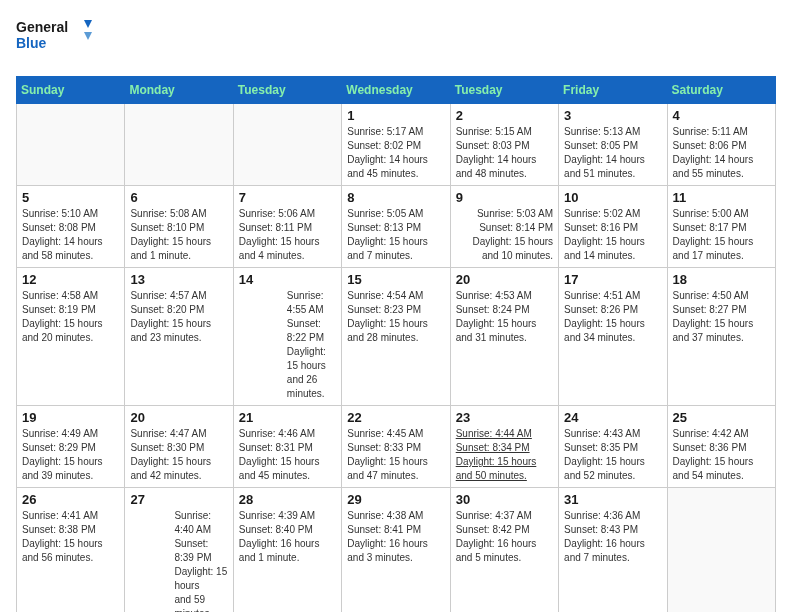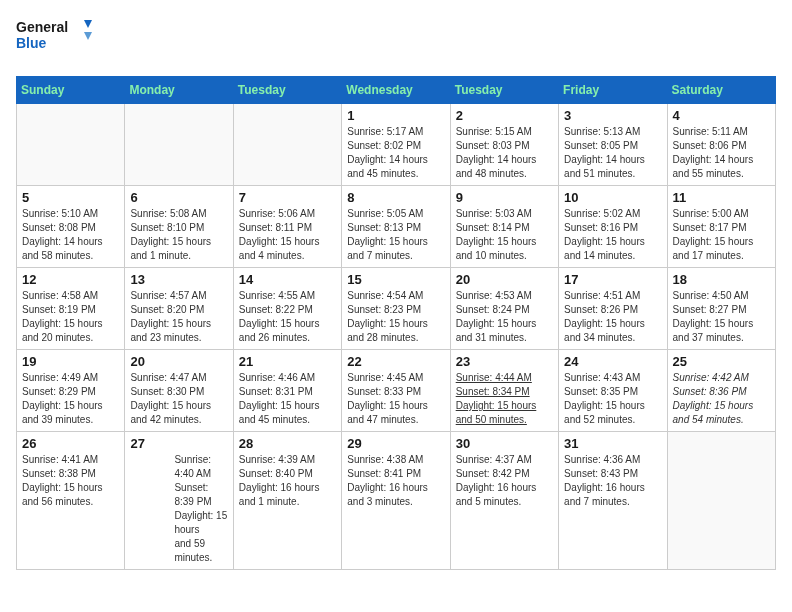--- a/index.html
+++ b/index.html
@@ -156,21 +156,21 @@
         </td>
         <td>
           <span class="day-number">8</span>
           <div class="day-info" style="white-space: pre-line;">Sunrise: 5:05 AM
 Sunset: 8:13 PM
 Daylight: 15 hours
 and 7 minutes.</div>
         </td>
         <td>
           <span class="day-number">9</span>
-          <div class="day-info" style="white-space: pre-line;">Sunrise: 5:03 AM
+          <div class="day-info" style="white-space: pre-line; text-align: right;">Sunrise: 5:03 AM
 Sunset: 8:14 PM
 Daylight: 15 hours
 and 10 minutes.</div>
         </td>
         <td>
           <span class="day-number">10</span>
           <div class="day-info" style="white-space: pre-line;">Sunrise: 5:02 AM
 Sunset: 8:16 PM
 Daylight: 15 hours
 and 14 minutes.</div>
@@ -193,21 +193,21 @@
         </td>
         <td>
           <span class="day-number">13</span>
           <div class="day-info" style="white-space: pre-line;">Sunrise: 4:57 AM
 Sunset: 8:20 PM
 Daylight: 15 hours
 and 23 minutes.</div>
         </td>
         <td>
           <span class="day-number">14</span>
-          <div class="day-info" style="white-space: pre-line;">Sunrise: 4:55 AM
+          <div class="day-info" style="white-space: pre-line; margin-left: 48px;">Sunrise: 4:55 AM
 Sunset: 8:22 PM
 Daylight: 15 hours
 and 26 minutes.</div>
         </td>
         <td>
           <span class="day-number">15</span>
           <div class="day-info" style="white-space: pre-line;">Sunrise: 4:54 AM
 Sunset: 8:23 PM
 Daylight: 15 hours
 and 28 minutes.</div>
@@ -272,21 +272,21 @@
         </td>
         <td>
           <span class="day-number">24</span>
           <div class="day-info" style="white-space: pre-line;">Sunrise: 4:43 AM
 Sunset: 8:35 PM
 Daylight: 15 hours
 and 52 minutes.</div>
         </td>
         <td>
           <span class="day-number">25</span>
-          <div class="day-info" style="white-space: pre-line; font-style: italic;">Sunrise: 4:42 AM
+          <div class="day-info" style="white-space: pre-line;">Sunrise: 4:42 AM
 Sunset: 8:36 PM
 Daylight: 15 hours
 and 54 minutes.</div>
         </td>
       </tr>
       <tr>
         <td>
           <span class="day-number">26</span>
           <div class="day-info" style="white-space: pre-line;">Sunrise: 4:41 AM
 Sunset: 8:38 PM

